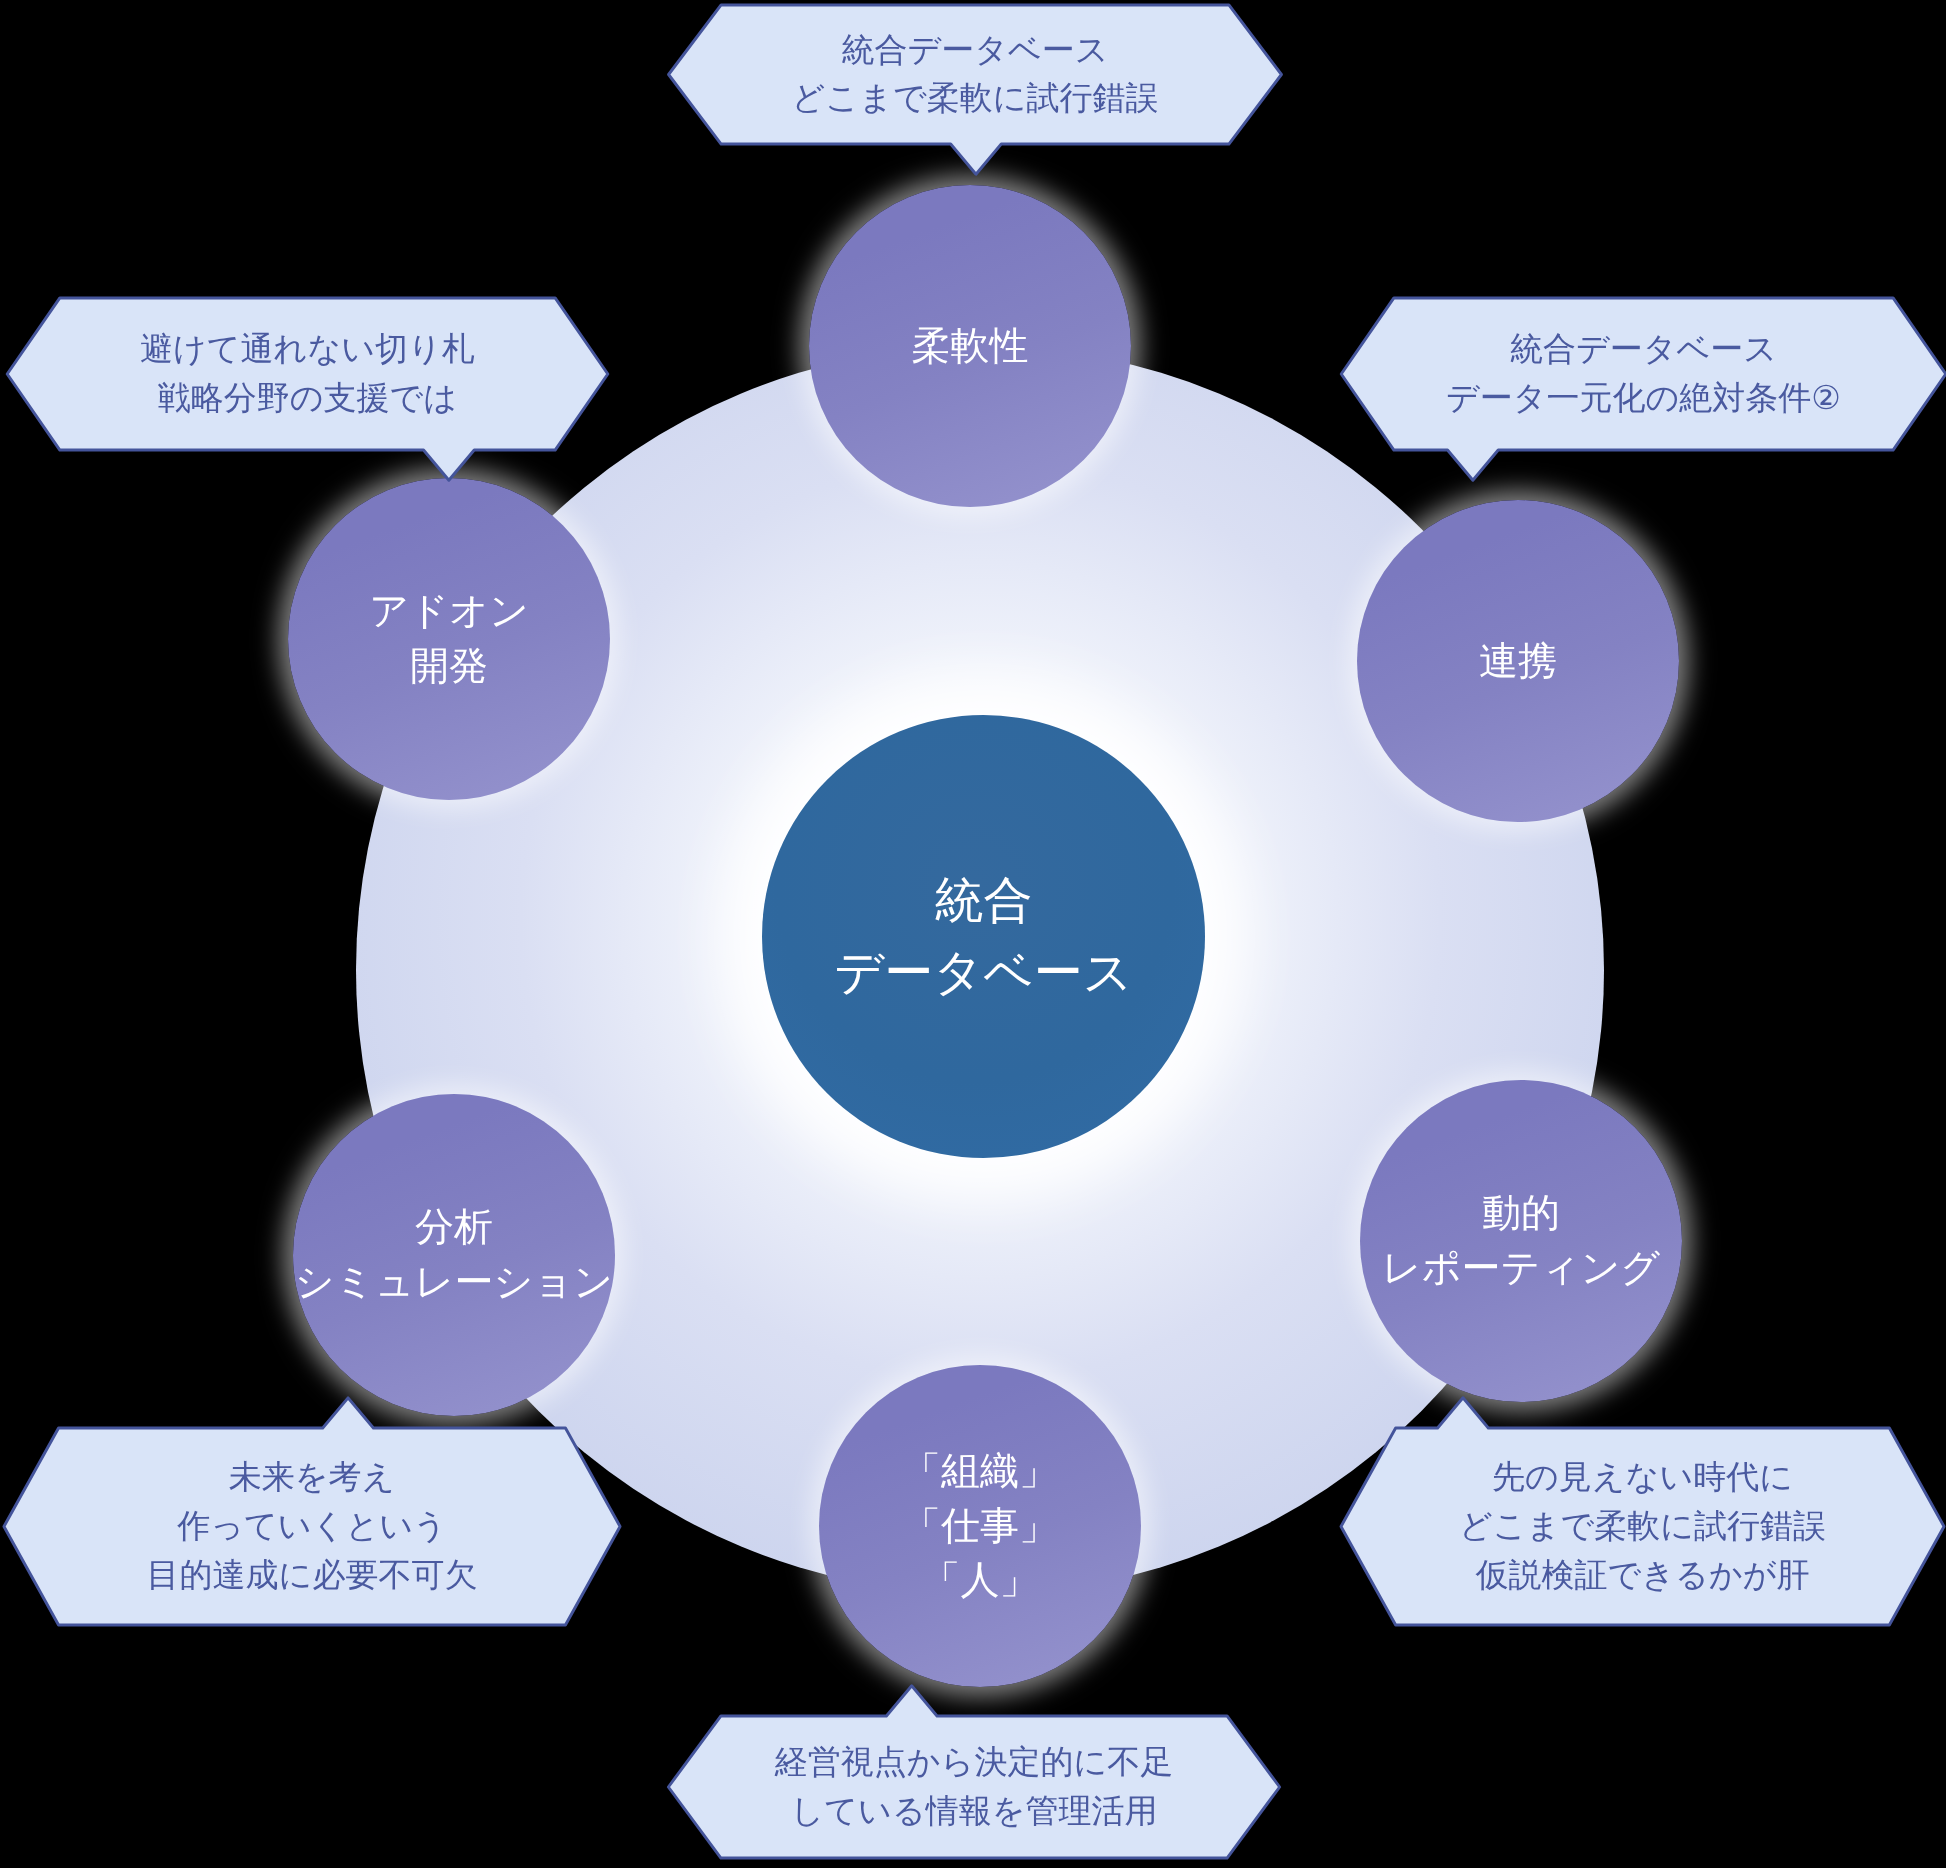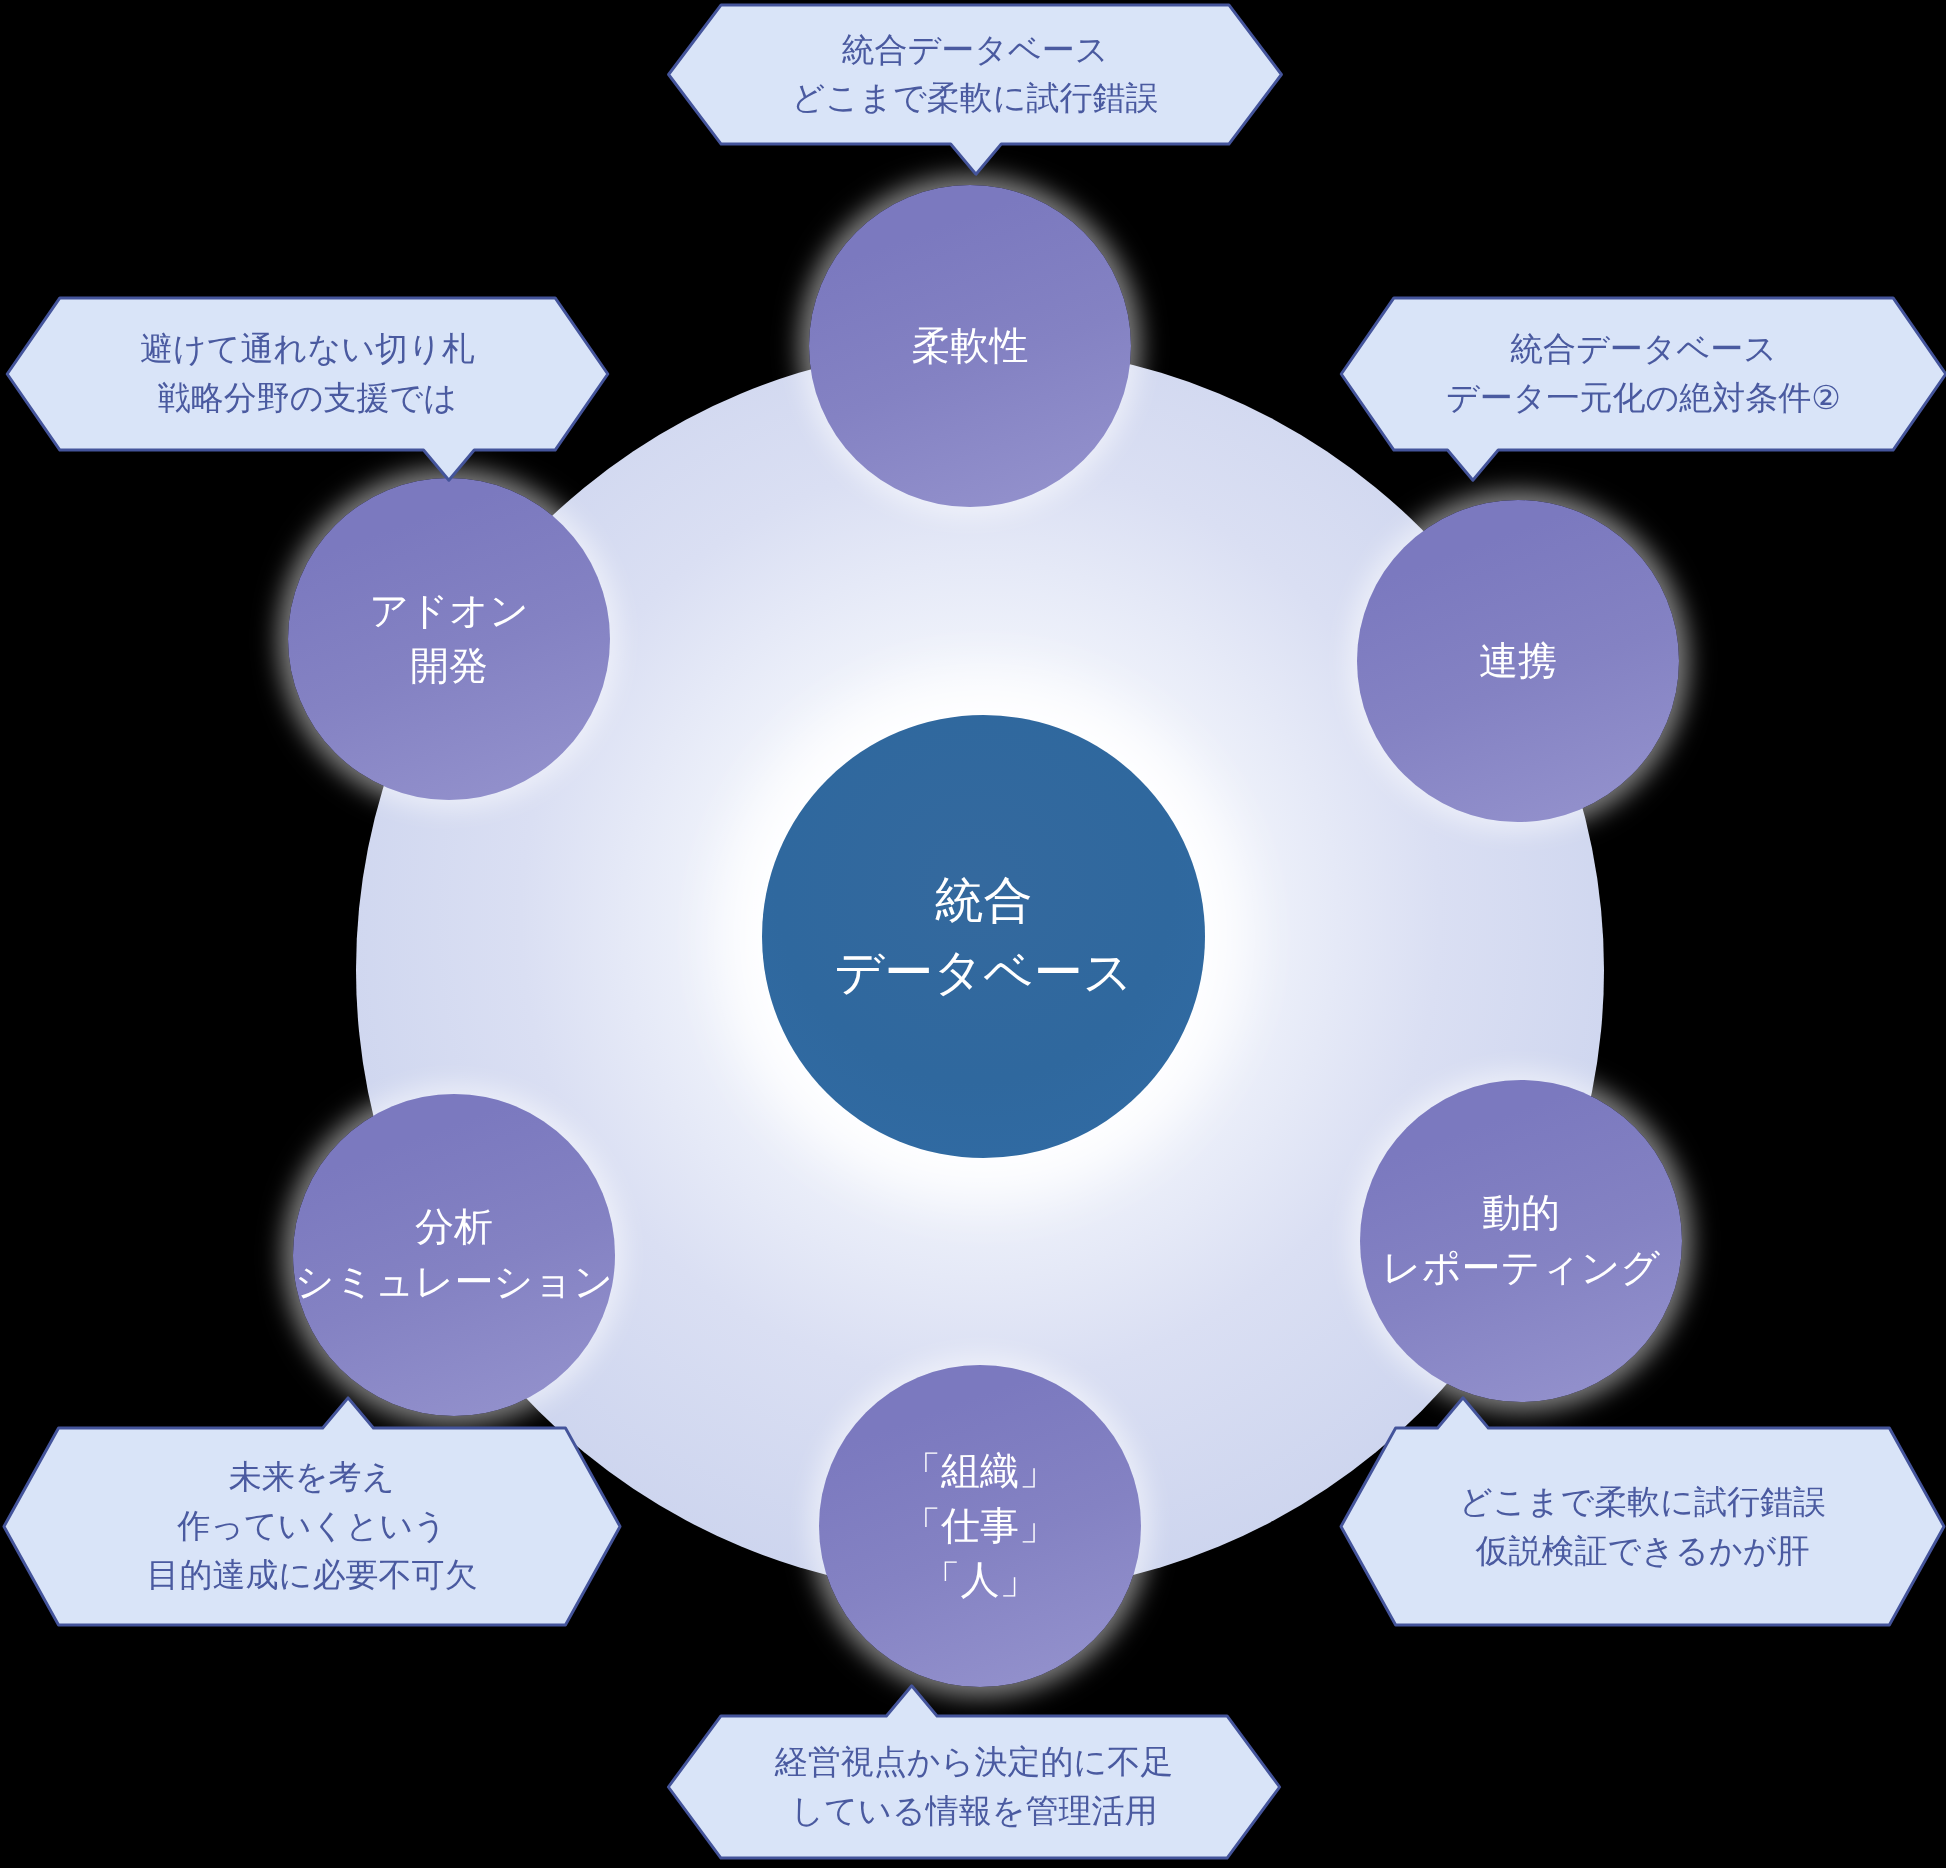--- a/index.html
+++ b/index.html
@@ -115,20 +115,21 @@
       <span>経営視点から決定的に不足</span>
       <span>している情報を管理活用</span>
     </div>
   </div>
 
   <div class="callout co-bottomright">
     <svg width="607" height="201" viewBox="0 0 622 206">
       <path class="hex" d="M 2 103 L 58 2 L 101 2 L 127 -29 L 153 2 L 564 2 L 620 103 L 564 204 L 58 204 Z"></path>
     </svg>
     <div class="txt stack">
+      <span>先の見えない時代に</span>
       <span>どこまで柔軟に試行錯誤</span>
       <span>仮説検証できるかが肝</span>
     </div>
   </div>
 
   <div class="node node-flexibility">
     <div class="stack">
       <span>柔軟性</span>
     </div>
   </div>

